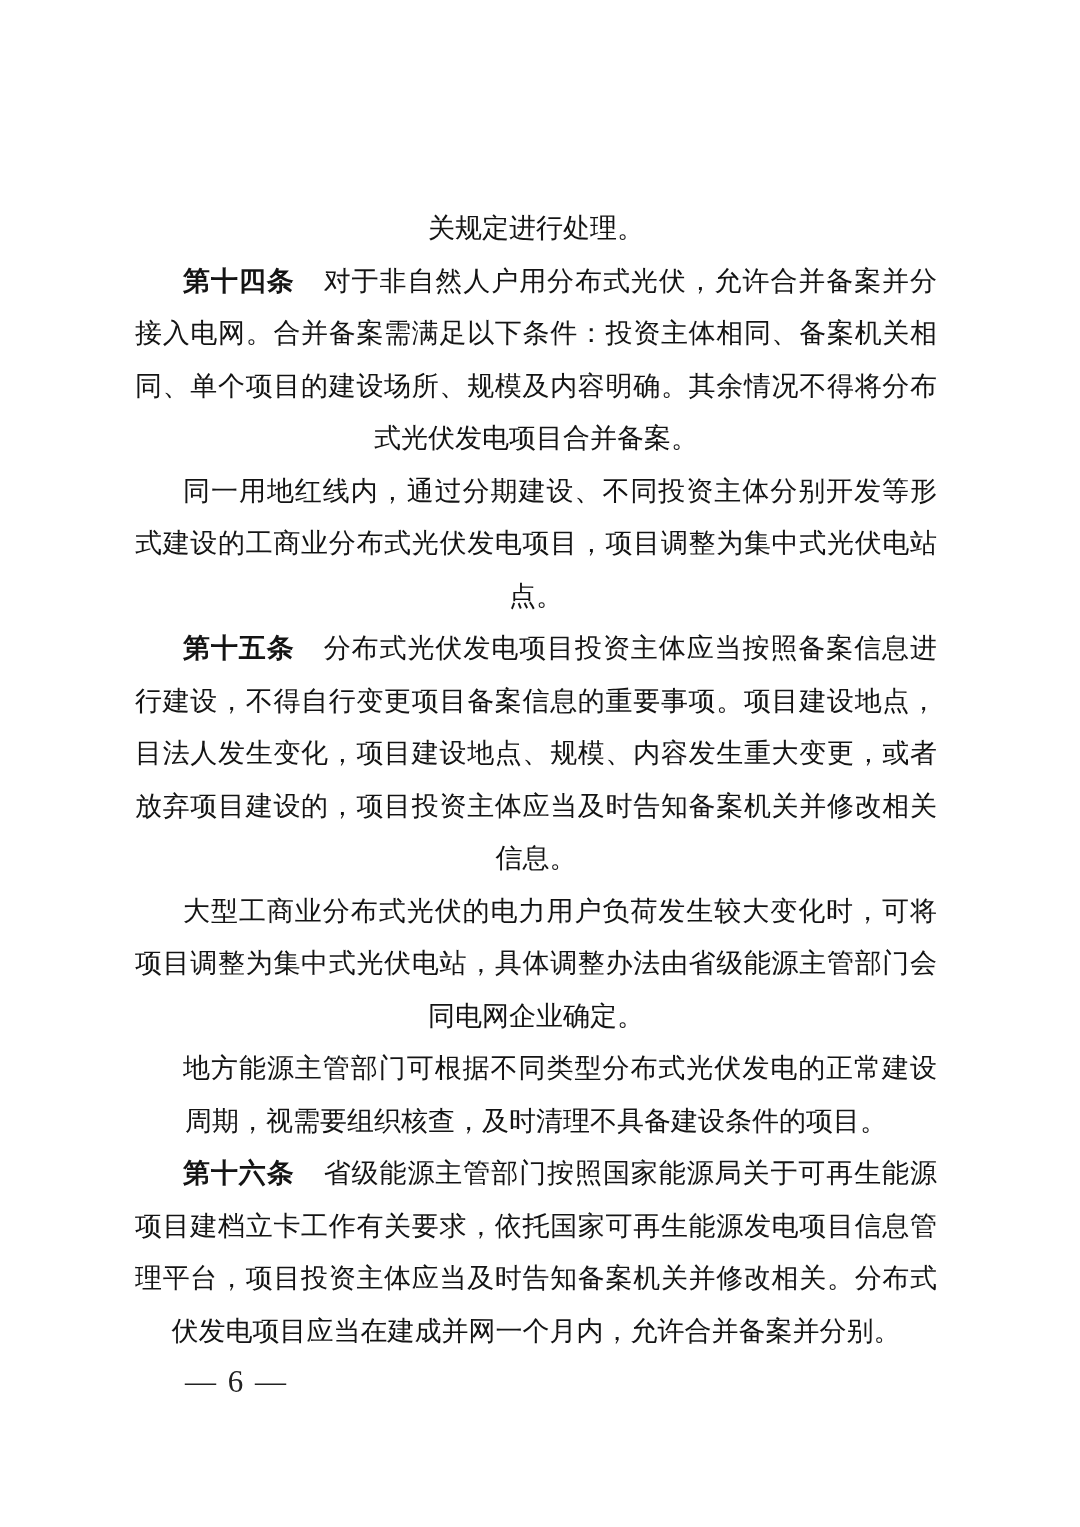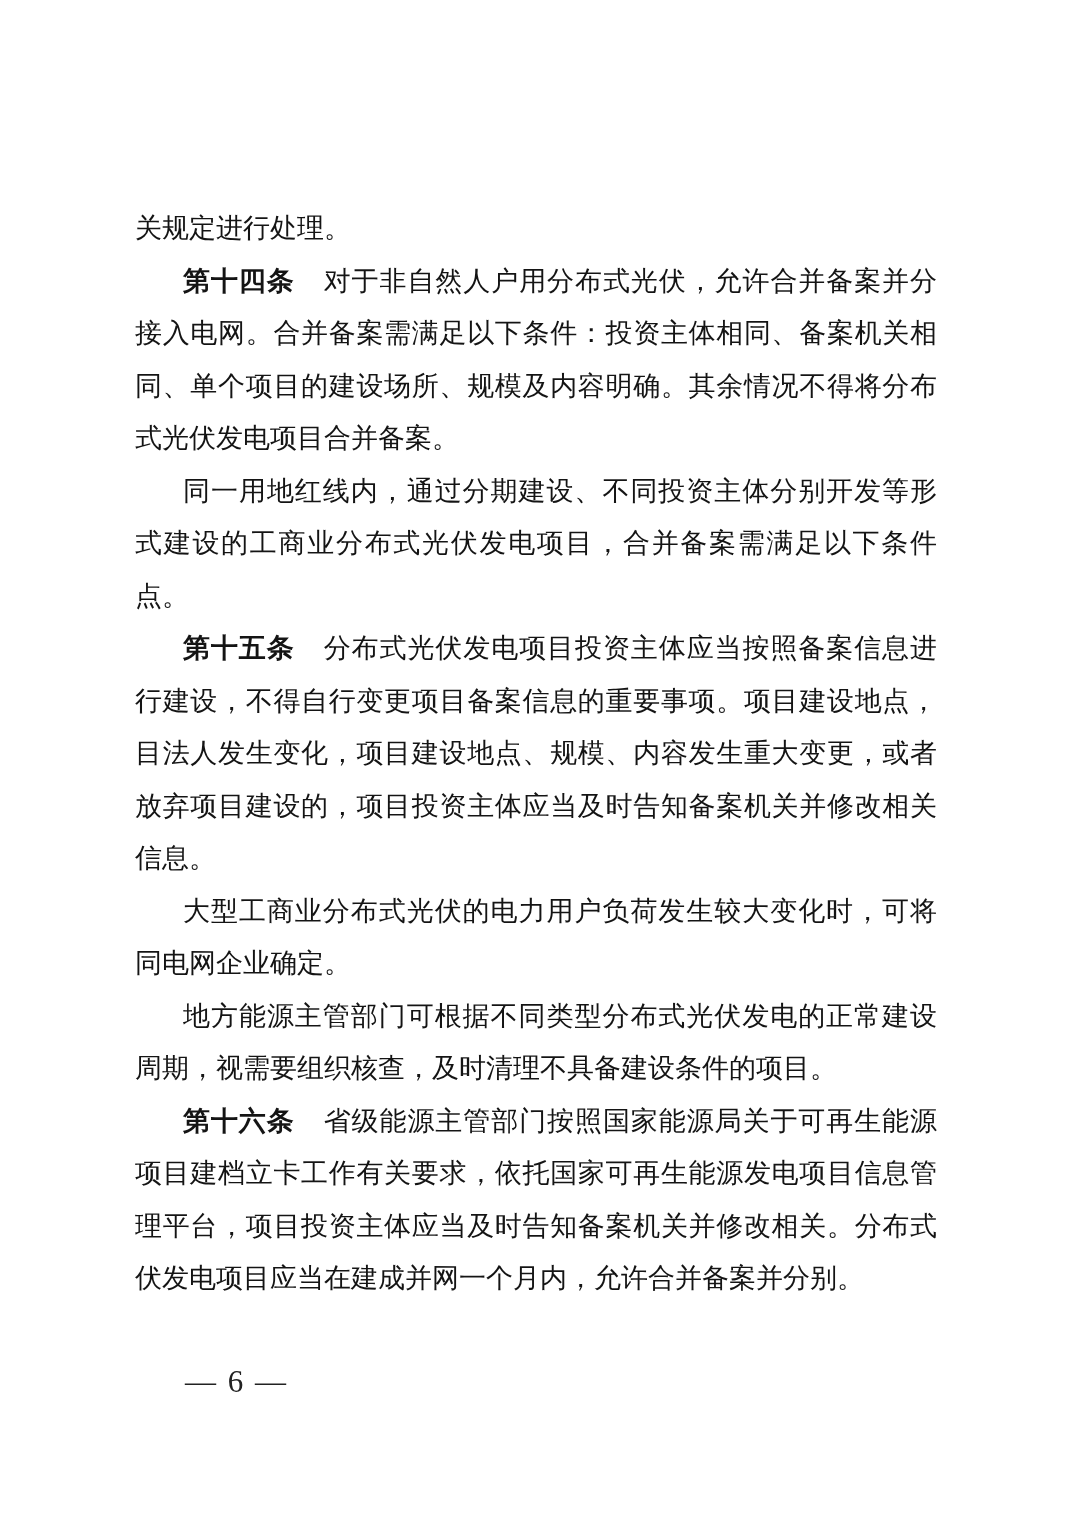--- a/index.html
+++ b/index.html
@@ -20,21 +20,21 @@
     left: 135px;
     top: 202px;
     width: 802px;
     color: #141414;
     font-size: 27px;
   }
   .line {
     height: 52.5px;
     line-height: 52.5px;
     overflow: hidden;
-    text-align: left;
+    text-align: center;
   }
   .line.full {
     text-align: justify;
     text-align-last: justify;
     text-justify: inter-character;
   }
   .line.indent {
     padding-left: 48px;
   }
   .art {
@@ -57,28 +57,29 @@
 <body>
 
 <div class="page">
   <div class="doc" id="doc">
       <div class="line"><span>关规定进行处理。</span></div>
       <div class="line indent full"><span class="art">第十四条</span><span>对于非自然人户用分布式光伏，允许合并备案并分别</span></div>
       <div class="line full"><span>接入电网。合并备案需满足以下条件：投资主体相同、备案机关相</span></div>
       <div class="line full"><span>同、单个项目的建设场所、规模及内容明确。其余情况不得将分布</span></div>
       <div class="line"><span>式光伏发电项目合并备案。</span></div>
       <div class="line indent full"><span>同一用地红线内，通过分期建设、不同投资主体分别开发等形</span></div>
-      <div class="line full"><span>式建设的工商业分布式光伏发电项目，合并备案需满足以下条件</span></div>
+      <div class="line full"><span>式建设的工商业分布式光伏发电项目，项目调整为集中式光伏电站</span></div>
       <div class="line"><span>点。</span></div>
       <div class="line indent full"><span class="art">第十五条</span><span>分布式光伏发电项目投资主体应当按照备案信息进</span></div>
       <div class="line full"><span>行建设，不得自行变更项目备案信息的重要事项。项目建设地点，项</span></div>
       <div class="line full"><span>目法人发生变化，项目建设地点、规模、内容发生重大变更，或者</span></div>
       <div class="line full"><span>放弃项目建设的，项目投资主体应当及时告知备案机关并修改相关</span></div>
       <div class="line"><span>信息。</span></div>
       <div class="line indent full"><span>大型工商业分布式光伏的电力用户负荷发生较大变化时，可将</span></div>
+      <div class="line full"><span>项目调整为集中式光伏电站，具体调整办法由省级能源主管部门会</span></div>
       <div class="line"><span>同电网企业确定。</span></div>
       <div class="line indent full"><span>地方能源主管部门可根据不同类型分布式光伏发电的正常建设</span></div>
       <div class="line"><span>周期，视需要组织核查，及时清理不具备建设条件的项目。</span></div>
       <div class="line indent full"><span class="art">第十六条</span><span>省级能源主管部门按照国家能源局关于可再生能源</span></div>
       <div class="line full"><span>项目建档立卡工作有关要求，依托国家可再生能源发电项目信息管</span></div>
       <div class="line full"><span>理平台，项目投资主体应当及时告知备案机关并修改相关。分布式光</span></div>
       <div class="line"><span>伏发电项目应当在建成并网一个月内，允许合并备案并分别。</span></div>
     </div>
   <div class="footer">— 6 —</div>
 </div>

